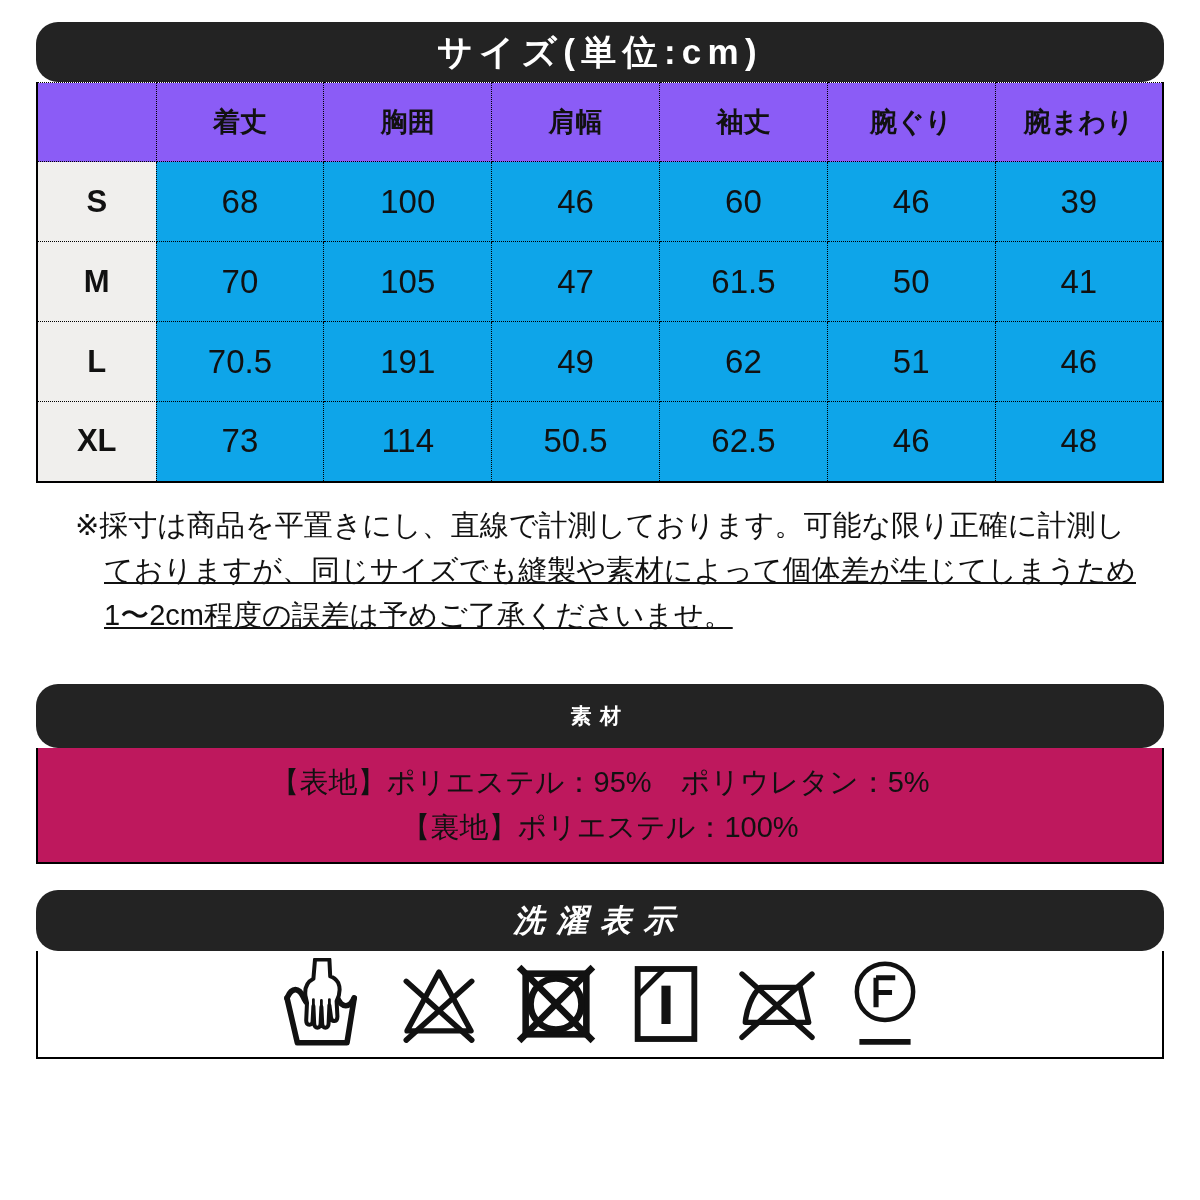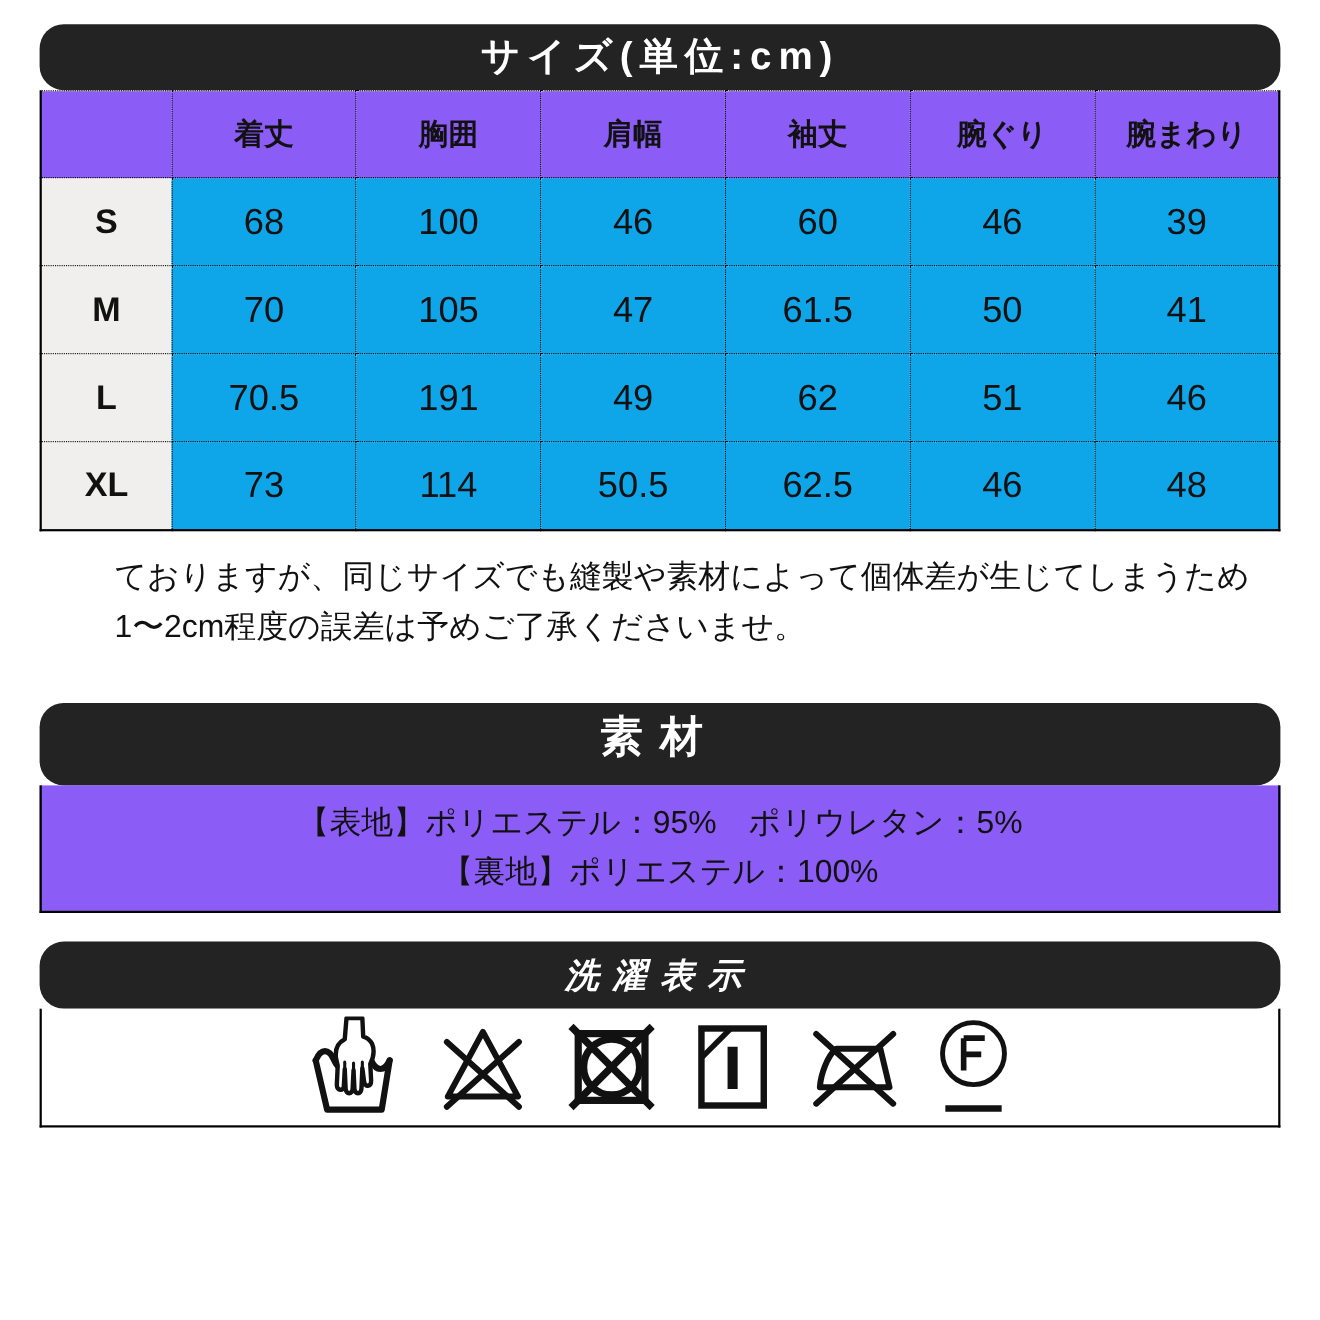--- a/index.html
+++ b/index.html
@@ -21,25 +21,25 @@
   table.size-table td,table.size-table th{
     border:1px dotted #000;text-align:center;vertical-align:middle;padding:0;
   }
   tr.head-row th{height:78px;background:#8b5cf6;font-size:27px;font-weight:bold;}
   tr.data-row{height:80px;}
   td.row-label{background:#f0efed;font-size:31px;font-weight:bold;}
   td.val{background:#0ea5e9;font-size:33px;font-weight:normal;}
   .notes{margin-top:20px;padding-left:39px;font-size:29px;color:#111;}
   .note{margin:0 0 46px 0;}
   .note-line{line-height:45px;white-space:nowrap;}
-  .note-line.cont{padding-left:29px;}
+  .note-line.cont{padding-left:29px;text-decoration:underline;}
   .material-section{margin-top:30px;}
-  .material-bar{height:75px;line-height:64px;font-size:39px;letter-spacing:0.4em;}
+  .material-bar{height:64px;line-height:64px;font-size:21px;letter-spacing:0.4em;}
   .material-body{
-    border:2px solid #000;border-top:0;background:#8b5cf6;
+    border:2px solid #000;border-top:0;background:#be185d;
     text-align:center;padding:12px 0 12px;
   }
   .material-line{font-size:29px;line-height:45px;}
   .care-section{margin-top:26px;font-style:italic;}
   .care-bar{height:61px;line-height:61px;font-size:31px;letter-spacing:0.4em;}
   .care-body{
     border:2px solid #000;border-top:0;background:#fff;height:106px;
     display:flex;align-items:center;justify-content:center;gap:34px;
   }
   .care-body svg{display:block;}
@@ -104,20 +104,21 @@
       <td class="val">62.5</td>
       <td class="val">46</td>
       <td class="val">48</td>
     </tr>
   </tbody>
     </table>
 </div>
 
 <div class="notes">
   <div class="note">
+    <div class="note-line">※採寸は商品を平置きにし、直線で計測しております。可能な限り正確に計測し</div>
     <div class="note-line cont">ておりますが、同じサイズでも縫製や素材によって個体差が生じてしまうため</div>
     <div class="note-line cont">1〜2cm程度の誤差は予めご了承くださいませ。</div>
   </div>
 </div>
 
 <div class="material-section">
   <div class="bar material-bar">素材</div>
   <div class="material-body">
     <div class="material-line">【表地】ポリエステル：95%　ポリウレタン：5%</div>
     <div class="material-line">【裏地】ポリエステル：100%</div>

